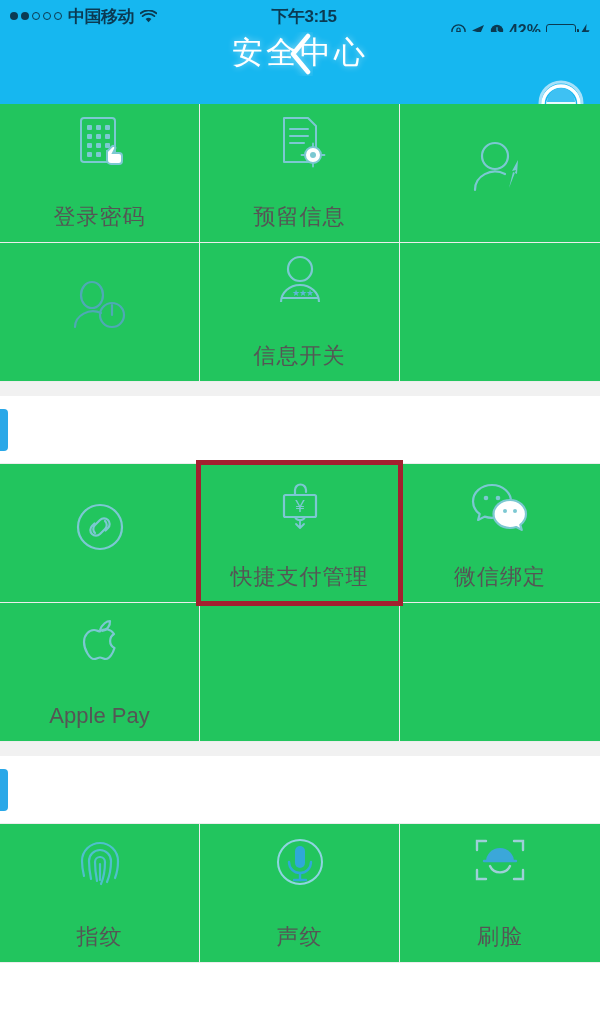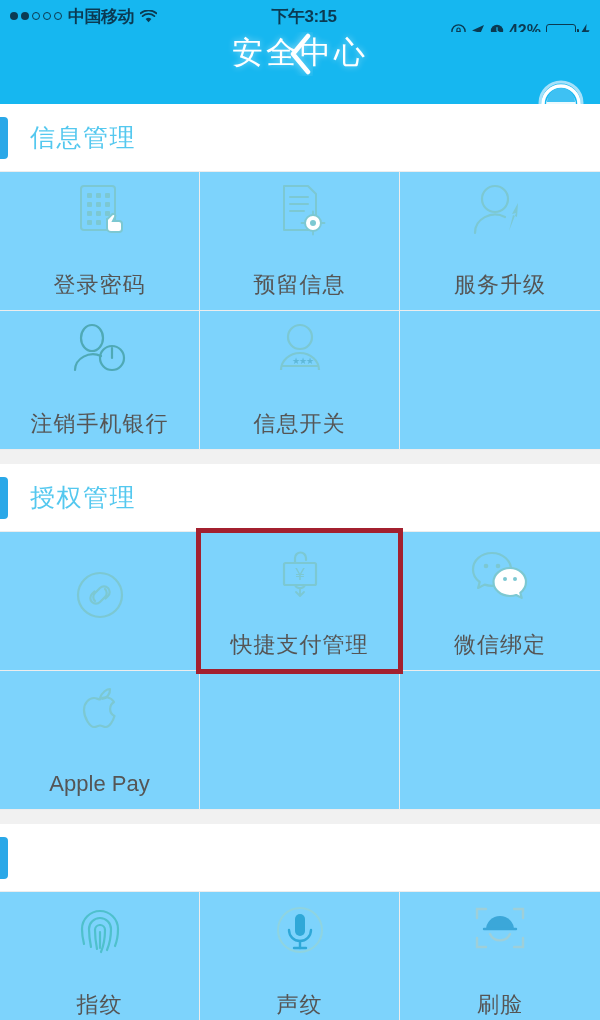--- a/index.html
+++ b/index.html
@@ -66,21 +66,21 @@
   .section-title {
     margin-left: 30px; color:#54c8ef; font-size:25px; letter-spacing:1.5px;
   }
 
   
   .grid { background:#ffffff; display:flex; flex-wrap:wrap; }
   .cell {
     width: 200px; height: 139px;
     display:flex; flex-direction:column; align-items:center; justify-content:center;
     border-right:1px solid #ededed; border-bottom:1px solid #ededed;
-    position:relative; background:#7dd3fc;gap:20px;
+    position:relative; background:#22c55e;gap:20px;
   }
   .cell:nth-child(3n) { border-right: none; }
   .cell.empty { }
   .cell-icon { height: 58px; display:flex; align-items:flex-end; justify-content:center; margin-bottom:9px; }
   .cell-label { font-size: 22px; color:#555555; letter-spacing:1px; white-space:nowrap; }
   .cell-label.latin { font-size:22px; letter-spacing:0; }
 
   .cell.highlight { z-index: 5; }
   .cell.highlight::after {
     content:''; position:absolute; left:-4px; top:-4px; right:-4px; bottom:-4px;
@@ -155,24 +155,20 @@
         <circle cx="27" cy="27" r="21" stroke="#bfe9fb" stroke-width="3" fill="none" opacity=".85"></circle>
         <path d="M9 28 a18 18 0 0 1 36 0" stroke="#ffffff" stroke-width="3.5" fill="none" stroke-linecap="round"></path>
         <circle cx="27" cy="29" r="15" fill="#ffffff" opacity=".92"></circle>
         <path d="M13 26 a14 14 0 0 1 28 0 Z" fill="#3ec1f3"></path>
         <path d="M20 33 a8 8 0 0 0 14 0" stroke="#3ec1f3" stroke-width="2.6" fill="none" stroke-linecap="round"></path>
         <path d="M44 30 a6 6 0 0 1 -2 10" stroke="#ffffff" stroke-width="3" fill="none" stroke-linecap="round"></path>
       </svg>
     </div>
   </div>
 
-  <div class="section-head">
-    <span class="accent"></span>
-    <span class="section-title">信息管理</span>
-  </div>
   <div class="grid">
     <div class="cell">
       <div class="cell-icon">
         <svg width="54" height="58" viewBox="0 0 54 58">
           <rect x="8" y="3" width="34" height="44" rx="3" stroke="#7cc8d2" stroke-width="2" fill="none"></rect>
           <g fill="#7cc8d2">
             <rect x="14" y="10" width="5" height="5" rx="1"></rect>
               <rect x="23" y="10" width="5" height="5" rx="1"></rect>
               <rect x="32" y="10" width="5" height="5" rx="1"></rect>
             <rect x="14" y="19" width="5" height="5" rx="1"></rect>
@@ -206,33 +202,31 @@
     </div>
 
     <div class="cell">
       <div class="cell-icon">
         <svg width="54" height="58" viewBox="0 0 54 58">
           <circle cx="22" cy="16" r="13" stroke="#7cc8d2" stroke-width="2.2" fill="none"></circle>
           <path d="M2 50 a20 18 0 0 1 30 -16" stroke="#7cc8d2" stroke-width="2.2" fill="none" stroke-linecap="round"></path>
           <path d="M36 48 L43 30 L39 31 L45 20 L44 34 L40 32 Z" fill="#7cc8d2"></path>
         </svg>
       </div>
-      <div class="cell-label">服务升级</div>
     </div>
 
     <div class="cell">
       <div class="cell-icon">
         <svg width="56" height="58" viewBox="0 0 56 58">
           <ellipse cx="20" cy="16" rx="11" ry="13" stroke="#4fa9b5" stroke-width="2.2" fill="none"></ellipse>
           <path d="M3 48 a18 16 0 0 1 26 -14" stroke="#4fa9b5" stroke-width="2.2" fill="none" stroke-linecap="round"></path>
           <circle cx="40" cy="36" r="12" stroke="#4fa9b5" stroke-width="2.2" fill="none"></circle>
           <path d="M40 26 v10" stroke="#4fa9b5" stroke-width="2.2" stroke-linecap="round"></path>
         </svg>
       </div>
-      <div class="cell-label">注销手机银行</div>
     </div>
 
     <div class="cell">
       <div class="cell-icon">
         <svg width="52" height="58" viewBox="0 0 52 58">
           <circle cx="26" cy="15" r="12" stroke="#7cc8d2" stroke-width="2.2" fill="none"></circle>
           <path d="M7 48 a19 17 0 0 1 38 0" stroke="#7cc8d2" stroke-width="2.2" fill="none"></path>
           <path d="M8 44 h36" stroke="#7cc8d2" stroke-width="2" stroke-linecap="round"></path>
           <g fill="#5fb8d8" font-size="9" font-family="'Liberation Sans',sans-serif">
             <text x="18" y="42" fill="#5fb8d8">★</text>
@@ -244,21 +238,20 @@
       <div class="cell-label">信息开关</div>
     </div>
 
     <div class="cell empty"></div>
   </div>
 
   <div class="gap"></div>
 
   <div class="section-head">
     <span class="accent"></span>
-    <span class="section-title">授权管理</span>
   </div>
   <div class="grid">
     <div class="cell">
       <div class="cell-icon">
         <svg width="54" height="58" viewBox="0 0 54 58">
           <circle cx="27" cy="27" r="22" stroke="#7cc8d2" stroke-width="2.2" fill="none"></circle>
           <path d="M22 33 a5.5 5.5 0 0 1 0 -8 l5 -5 a5.5 5.5 0 0 1 8 8 l-2.5 2.5" stroke="#7cc8d2" stroke-width="2.2" fill="none" stroke-linecap="round"></path>
           <path d="M32 21 a5.5 5.5 0 0 1 0 8 l-5 5 a5.5 5.5 0 0 1 -8 -8 l2.5 -2.5" stroke="#7cc8d2" stroke-width="2.2" fill="none" stroke-linecap="round"></path>
         </svg>
       </div>

